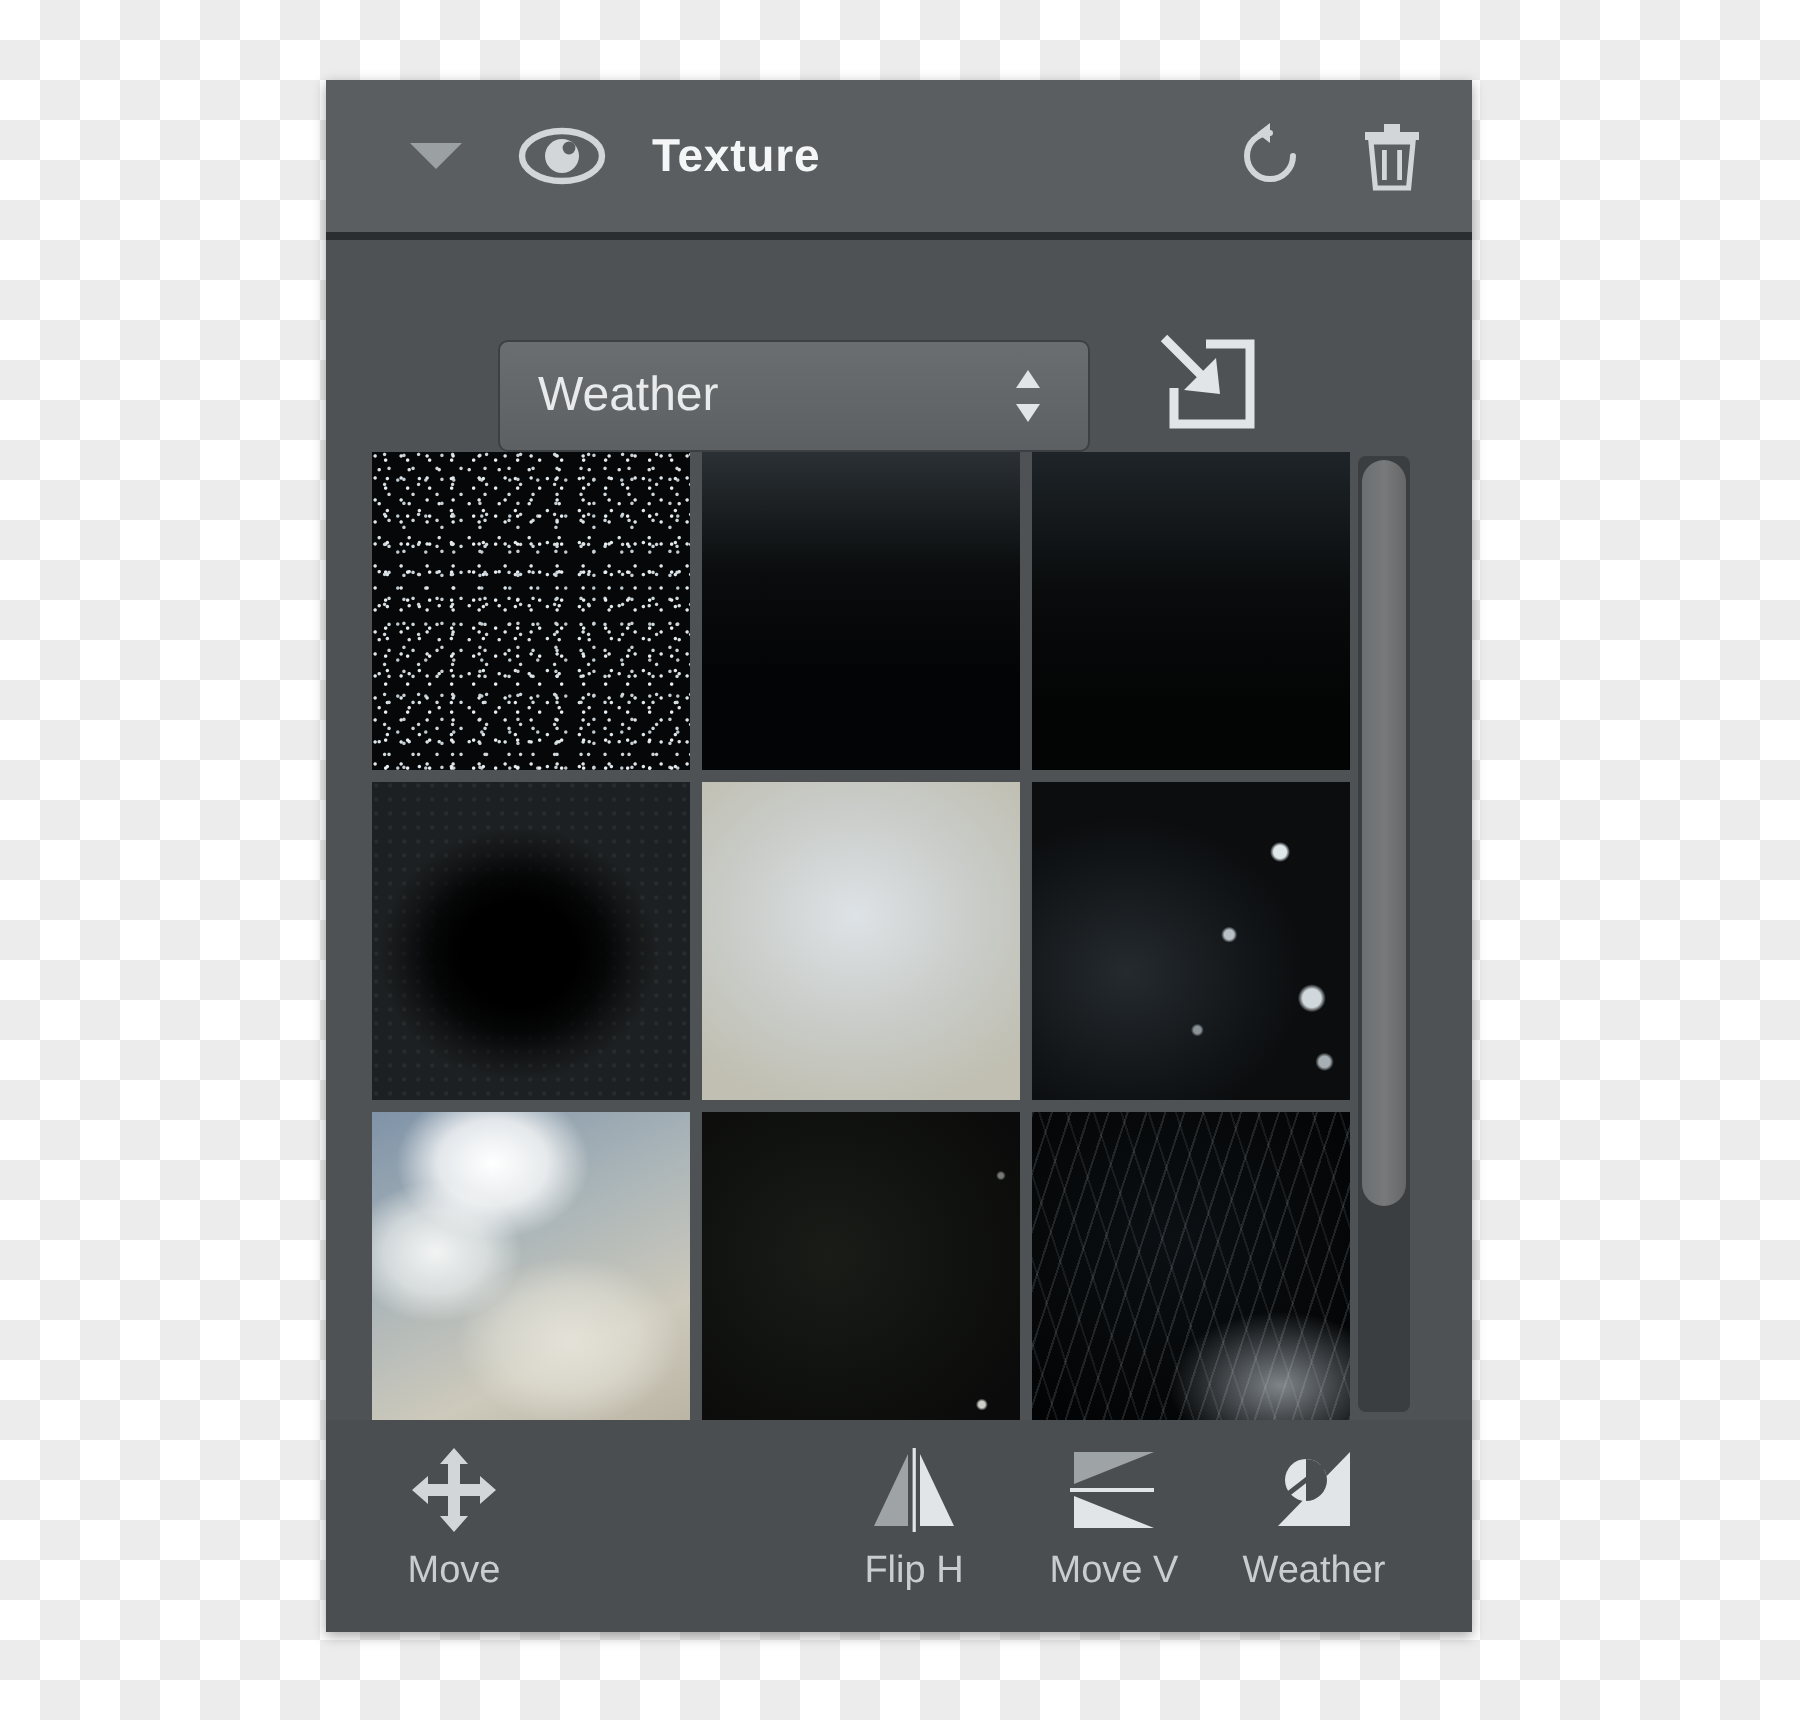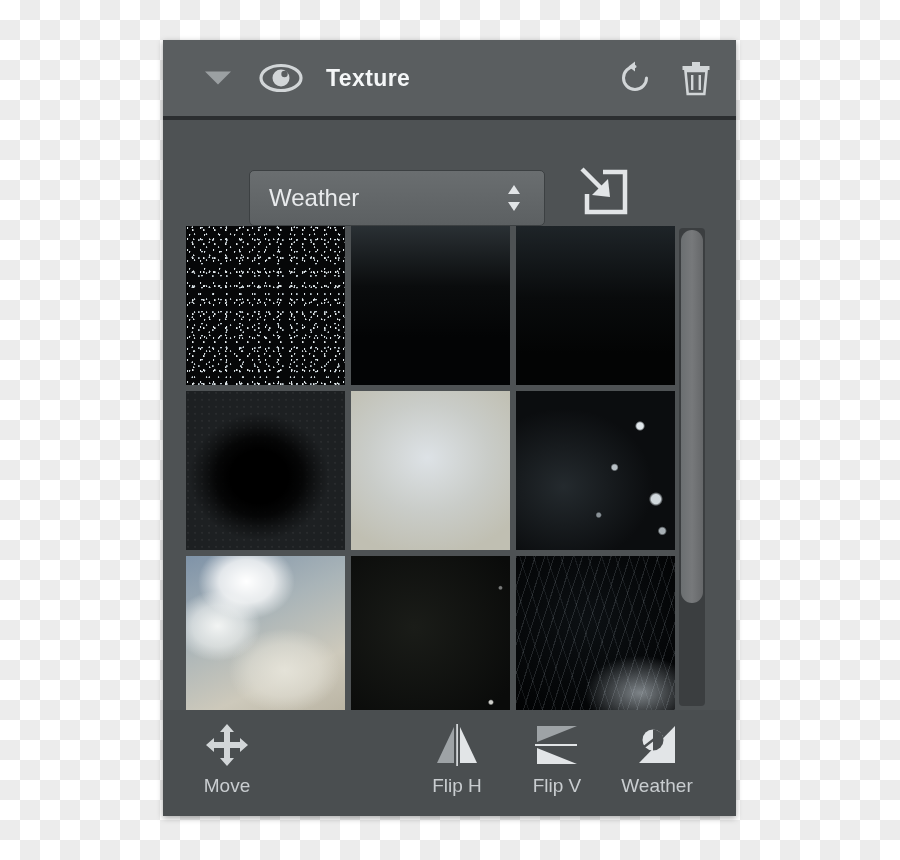--- a/index.html
+++ b/index.html
@@ -405,21 +405,21 @@
     </div>
 
     <div class="tool" id="tool-flip-v">
       <div class="tool-glyph">
         <svg viewBox="0 0 48 44" width="48" height="44">
           <path d="M4 3 L44 3 L4 19 Z" fill="#9ea3a6"></path>
           <path d="M4 25 L44 41 L4 41 Z" fill="#e2e5e7"></path>
           <rect x="2" y="21" width="42" height="2" fill="#e2e5e7"></rect>
         </svg>
       </div>
-      <div class="tool-label">Flip V</div>
+      <div class="tool-label">Move V</div>
     </div>
 
     <div class="tool" id="tool-invert">
       <div class="tool-glyph">
         <svg viewBox="0 0 48 44" width="48" height="44">
           <path d="M42 3 L42 40 L6 40 Z" fill="#e2e5e7"></path>
           <circle cx="20" cy="17" r="10.5" fill="#e2e5e7"></circle>
           <path d="M20 6.5 A10.5 10.5 0 0 1 20 27.5 Z" fill="#4a4e50"></path>
           <path d="M11 24 L29 10" stroke="#4a4e50" stroke-width="2.4"></path>
         </svg>

